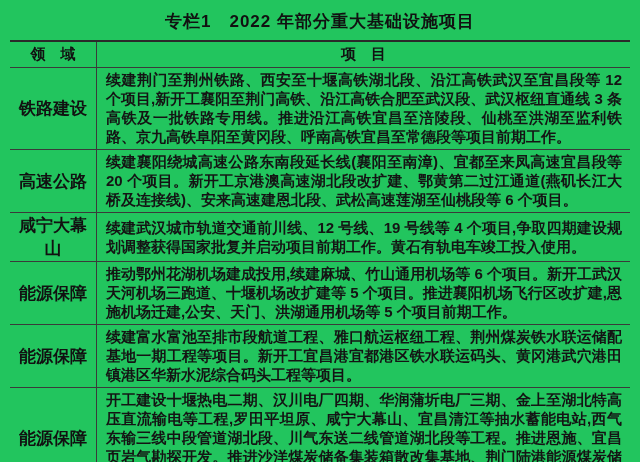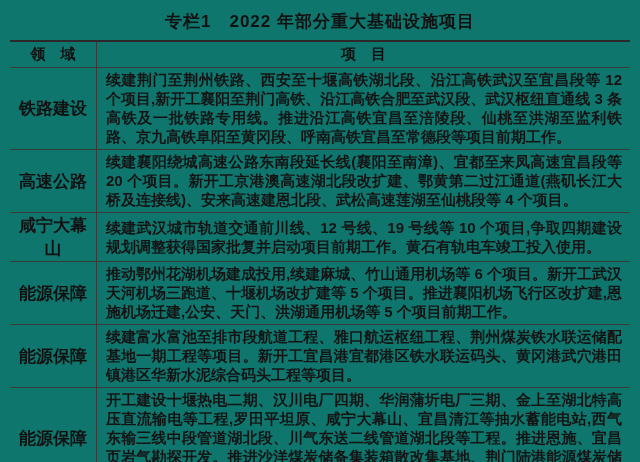--- a/index.html
+++ b/index.html
@@ -1,21 +1,21 @@
 <!DOCTYPE html>
 <html lang="zh"><head>
 <meta charset="utf-8">
 <style>
   html, body { margin: 0; padding: 0; background: #ffffff; }
   .page {
     width: 640px;
     height: 462px;
     box-sizing: border-box;
     padding: 4px 10px 0 10px;
-    background: #0f766e;
+    background: #22c55e;
     color: #161616;
     font-family: "Liberation Sans", "DejaVu Sans", sans-serif;
     overflow: hidden;
   }
   .panel-title {
     margin: 6px 0 7px 0;
     text-align: center;
     font-size: 17px;
     font-weight: bold;
     letter-spacing: 1px;
@@ -62,25 +62,25 @@
         <th class="col-project">项　目</th>
       </tr>
     </thead>
     <tbody>
       <tr>
         <td class="cell-field">铁路建设</td>
         <td class="cell-project">续建荆门至荆州铁路、西安至十堰高铁湖北段、沿江高铁武汉至宜昌段等 12 个项目,新开工襄阳至荆门高铁、沿江高铁合肥至武汉段、武汉枢纽直通线 3 条高铁及一批铁路专用线。推进沿江高铁宜昌至涪陵段、仙桃至洪湖至监利铁路、京九高铁阜阳至黄冈段、呼南高铁宜昌至常德段等项目前期工作。</td>
       </tr>
       <tr>
         <td class="cell-field">高速公路</td>
-        <td class="cell-project">续建襄阳绕城高速公路东南段延长线(襄阳至南漳)、宜都至来凤高速宜昌段等 20 个项目。新开工京港澳高速湖北段改扩建、鄂黄第二过江通道(燕矶长江大桥及连接线)、安来高速建恩北段、武松高速莲湖至仙桃段等 4 个项目。</td>
+        <td class="cell-project">续建襄阳绕城高速公路东南段延长线(襄阳至南漳)、宜都至来凤高速宜昌段等 20 个项目。新开工京港澳高速湖北段改扩建、鄂黄第二过江通道(燕矶长江大桥及连接线)、安来高速建恩北段、武松高速莲湖至仙桃段等 6 个项目。</td>
       </tr>
       <tr>
         <td class="cell-field">咸宁大幕山</td>
-        <td class="cell-project">续建武汉城市轨道交通前川线、12 号线、19 号线等 10 个项目,争取四期建设规划调整获得国家批复并启动项目前期工作。黄石有轨电车竣工投入使用。</td>
+        <td class="cell-project">续建武汉城市轨道交通前川线、12 号线、19 号线等 4 个项目,争取四期建设规划调整获得国家批复并启动项目前期工作。黄石有轨电车竣工投入使用。</td>
       </tr>
       <tr>
         <td class="cell-field">能源保障</td>
         <td class="cell-project">推动鄂州花湖机场建成投用,续建麻城、竹山通用机场等 6 个项目。新开工武汉天河机场三跑道、十堰机场改扩建等 5 个项目。推进襄阳机场飞行区改扩建,恩施机场迁建,公安、天门、洪湖通用机场等 5 个项目前期工作。</td>
       </tr>
       <tr>
         <td class="cell-field">能源保障</td>
         <td class="cell-project">续建富水富池至排市段航道工程、雅口航运枢纽工程、荆州煤炭铁水联运储配基地一期工程等项目。新开工宜昌港宜都港区铁水联运码头、黄冈港武穴港田镇港区华新水泥综合码头工程等项目。</td>
       </tr>
       <tr>

